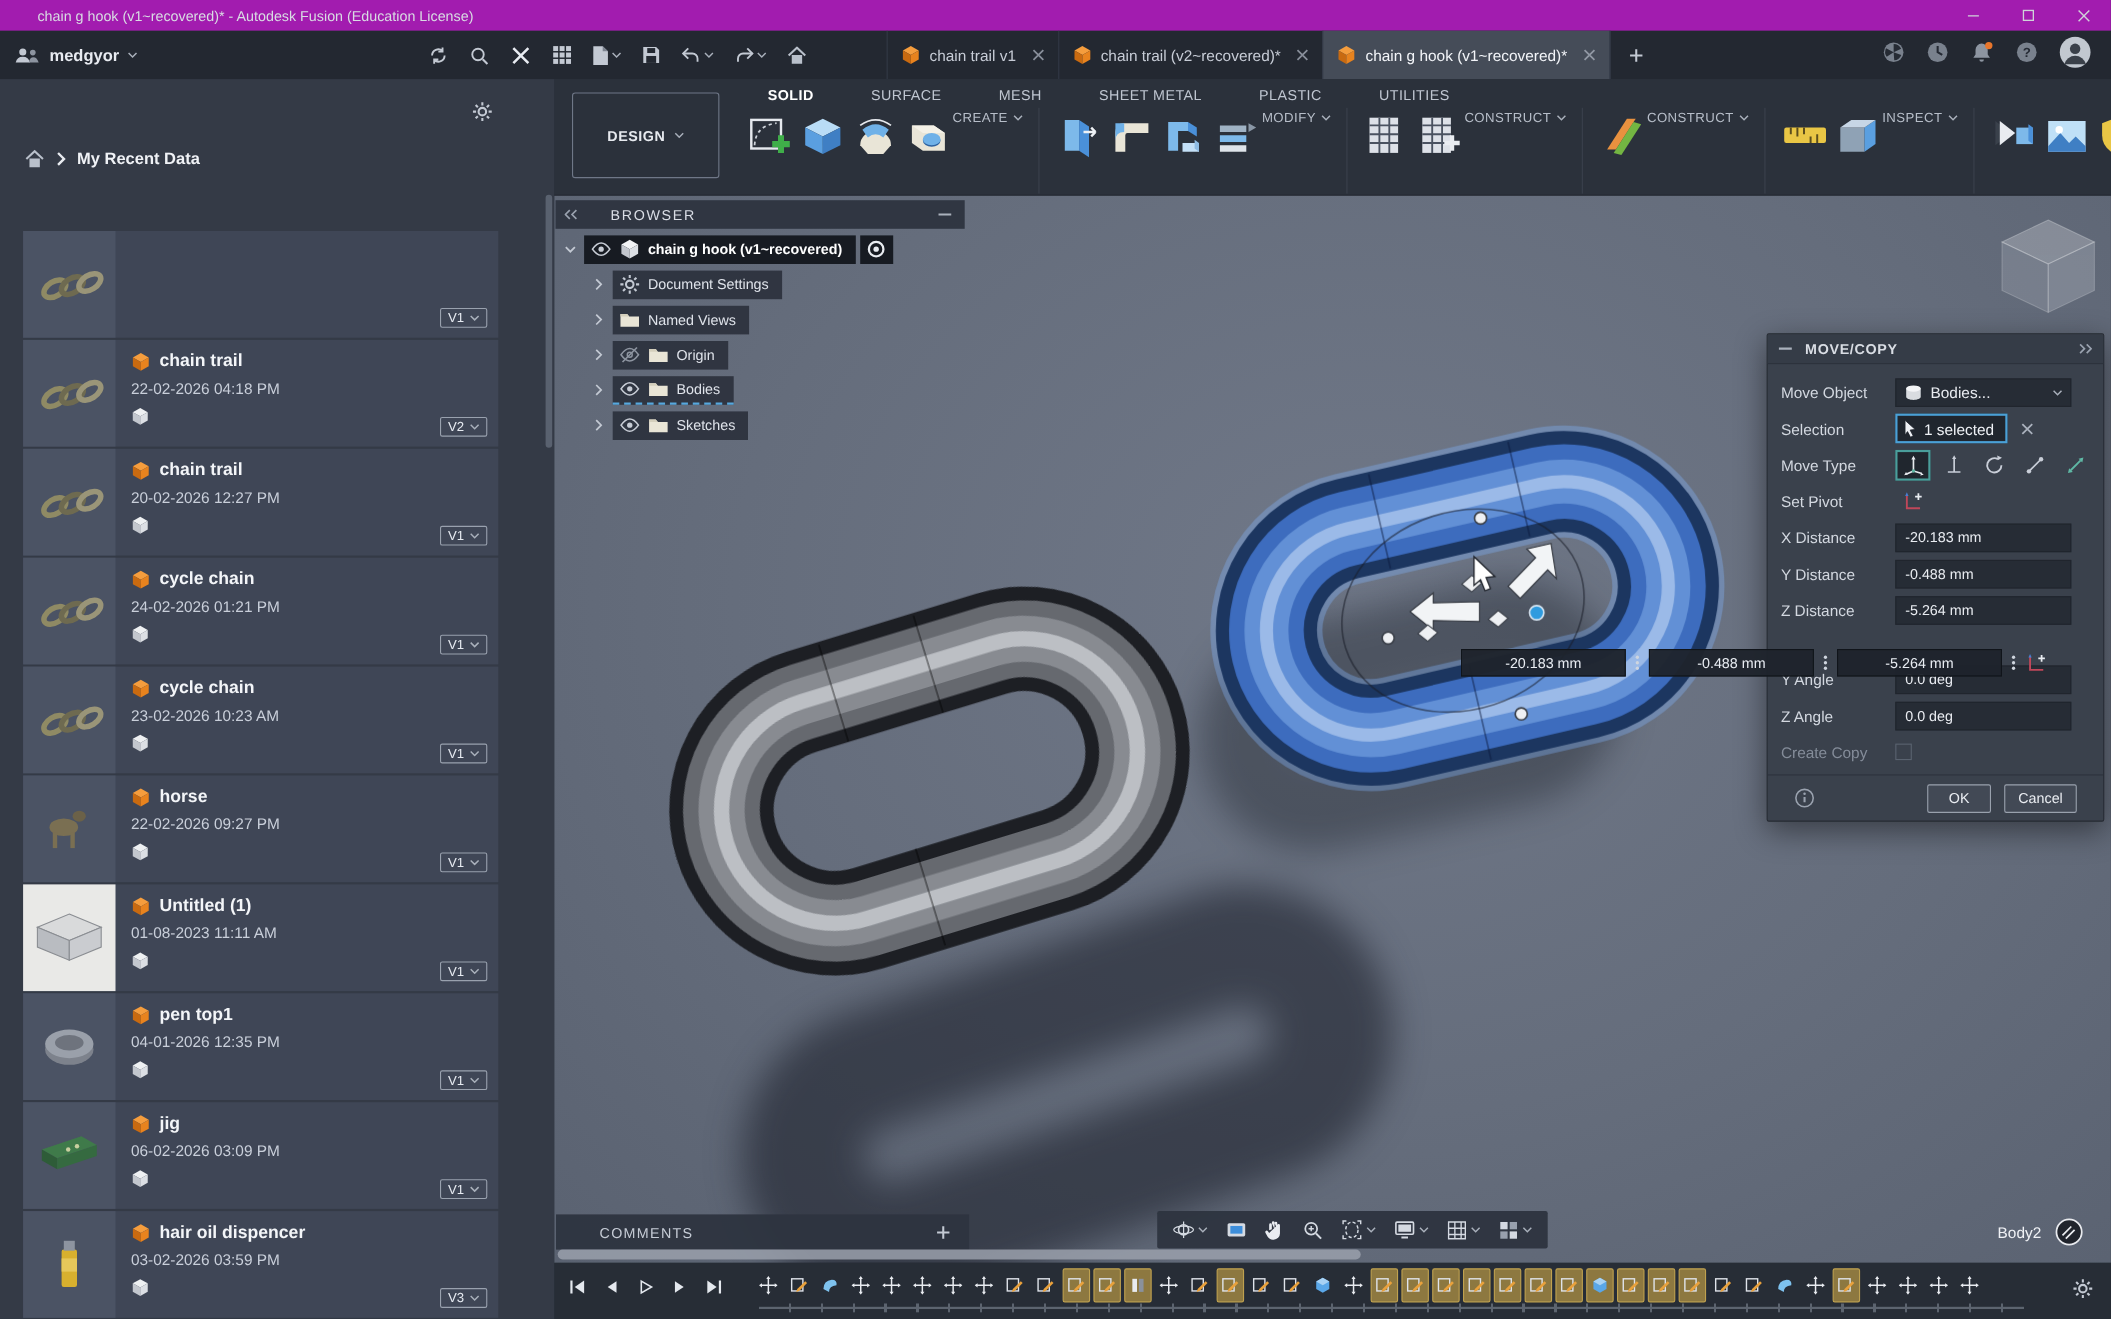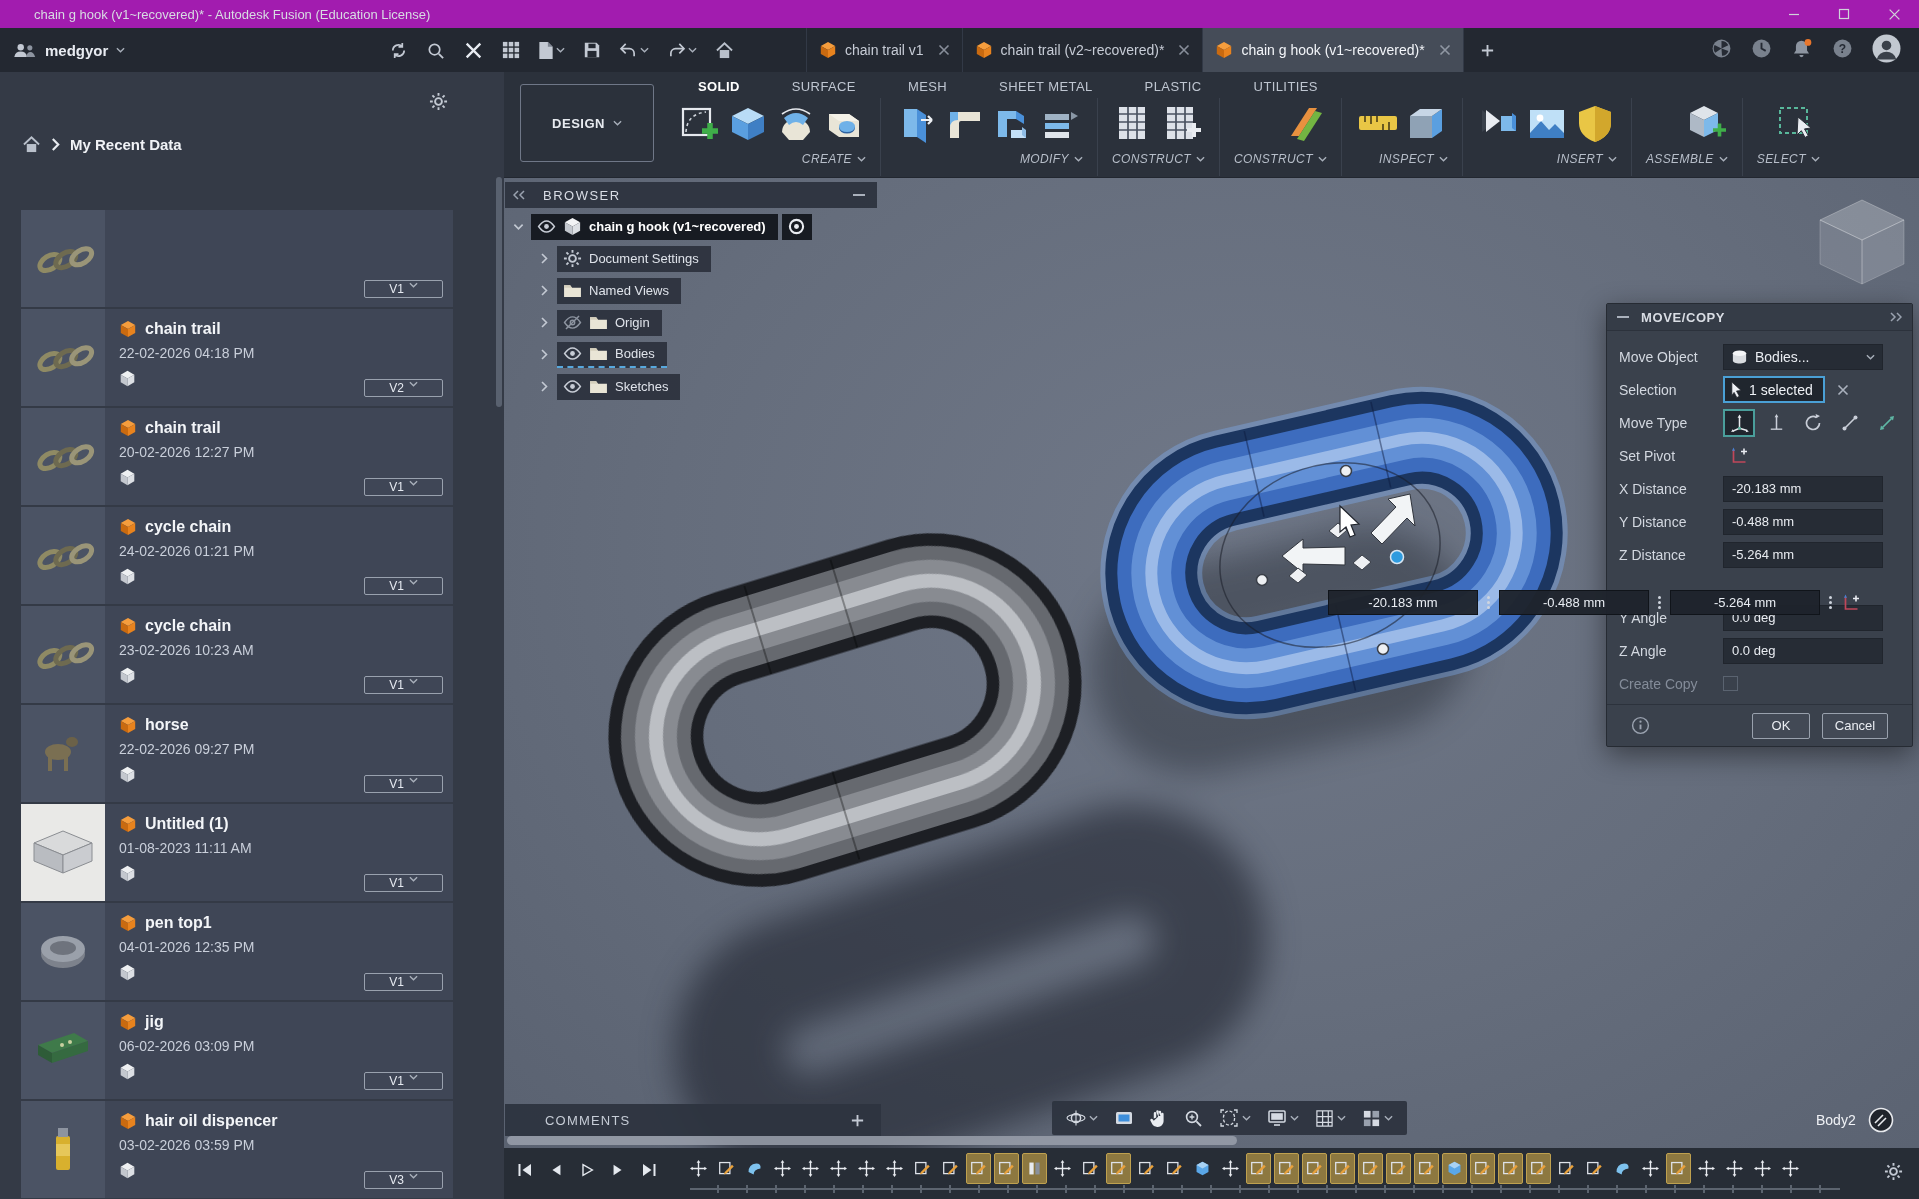--- a/index.html
+++ b/index.html
@@ -35,46 +35,46 @@
   #dp-breadcrumb{position:absolute;left:22px;top:64px;display:flex;align-items:center;gap:10px;}
   #dp-breadcrumb .bt{font-size:15px;font-weight:bold;color:#f0f2f6;}
   #dp-list{position:absolute;left:21px;top:138px;width:432px;display:flex;flex-direction:column;gap:2px;list-style:none;margin:0;padding:0;}
   .card{position:relative;height:97px;background:#3f4656;display:flex;}
   .thumb{width:84px;height:97px;background:#4b5364;display:flex;align-items:center;justify-content:center;overflow:hidden;}
   .thumb.light{background:#e9e9e7;}
   .cmain{padding:11px 14px 0 14px;flex:1;min-width:0;}
   .cname{display:flex;align-items:center;gap:8px;font-size:16px;font-weight:bold;color:#f3f5f8;white-space:nowrap;}
   .cdate{margin-top:7px;font-size:14px;color:#c9cfda;}
   .ccube{margin-top:9px;}
-  .vbadge{position:absolute;right:10px;bottom:9px;display:flex;align-items:flex-start;gap:5px;border:1px solid #99a1ae;border-radius:2px;padding:1px 24px;font-size:12px;color:#e6eaf1;}
+  .vbadge{position:absolute;right:10px;bottom:9px;display:flex;align-items:center;gap:5px;border:1px solid #99a1ae;border-radius:2px;padding:1px 6px;font-size:12px;color:#e6eaf1;}
   #dp-scroll{position:absolute;right:2px;top:105px;width:6px;height:230px;background:#59616f;border-radius:3px;}
 
   
   #ribbon{position:absolute;left:504px;top:72px;width:1415px;height:106px;background:#2b313b;border-bottom:1px solid #222730;}
   #designbtn{position:absolute;left:16px;top:12px;width:134px;height:78px;border:1px solid #6f7787;border-radius:3px;display:flex;align-items:center;justify-content:center;gap:8px;font-size:13px;font-weight:bold;color:#e7eaef;letter-spacing:.5px;}
   #rtabs{position:absolute;left:168px;top:2px;display:flex;}
   .rtab{padding:5px 26px;font-size:13px;color:#bfc6d1;letter-spacing:.4px;}
   .rtab.active{color:#ffffff;font-weight:bold;}
   #rgroups{position:absolute;left:160px;top:26px;display:flex;height:78px;}
-  .rgroup{display:flex;flex-direction:column;align-items:flex-end;padding:0 14px;border-right:1px solid #3a414d;font-style:italic;}
+  .rgroup{display:flex;flex-direction:row;align-items:flex-start;padding:0 14px;border-right:1px solid #3a414d;}
   .rgroup:last-child{border-right:none;}
   .ricons{display:flex;align-items:center;gap:4px;height:52px;}
   .ricon{width:44px;height:44px;}
   .rlabel{margin-top:2px;display:flex;align-items:center;gap:5px;font-size:12px;color:#b7bec9;letter-spacing:.4px;}
 
   
   #viewport{position:absolute;left:504px;top:178px;width:1415px;height:970px;overflow:hidden;
     background:radial-gradient(ellipse at 52% 38%, #707888 0%, #656d7c 55%, #5a6271 100%);}
   #scene{position:absolute;left:0;top:0;}
   .blurshadow{filter:blur(16px);}
 
   
   #browser{position:absolute;left:1px;top:4px;width:372px;}
   #browser-h{height:26px;background:rgba(45,52,63,.95);display:flex;align-items:center;}
-  #browser-h .bt{font-size:13px;color:#d9dde5;letter-spacing:1.5px;margin-left:18px;}
+  #browser-h .bt{font-size:13px;color:#d9dde5;letter-spacing:1.5px;margin-left:30px;}
   #btree{margin-top:5px;font-size:13px;color:#dfe3ea;}
   .brow{display:flex;align-items:center;height:27px;margin-bottom:5px;}
   .brow .chev{width:26px;display:flex;justify-content:center;}
   .bbox{display:flex;align-items:center;gap:7px;background:rgba(36,42,52,.82);padding:3px 12px 3px 6px;height:26px;}
   .broot .bbox{background:#171b22;font-weight:bold;color:#fff;}
   .btarget{margin-left:4px;background:#171b22;height:26px;width:30px;display:flex;align-items:center;justify-content:center;}
   .bsel{border-bottom:2px dashed #57a8dd;}
 
   
   #dlg{position:absolute;left:1102px;top:125px;width:307px;background:#3a414c;border:1px solid #262b33;border-radius:2px;box-shadow:0 8px 28px rgba(0,0,0,.45);}

